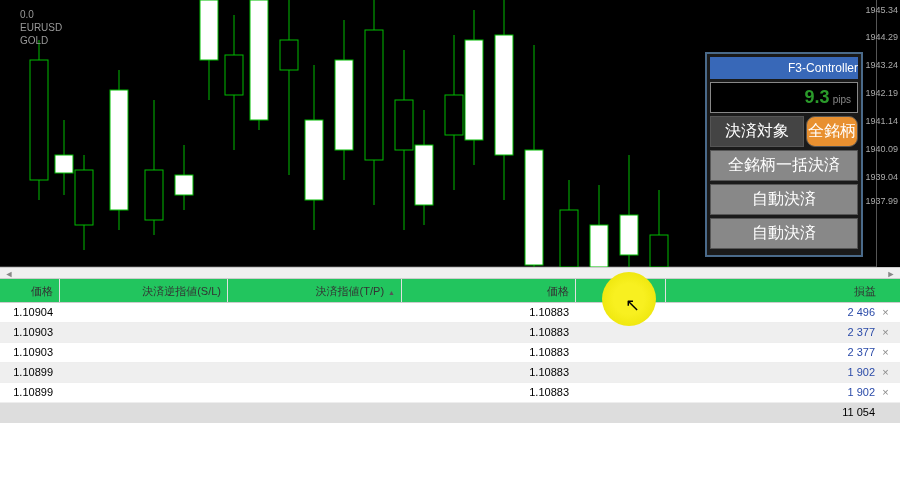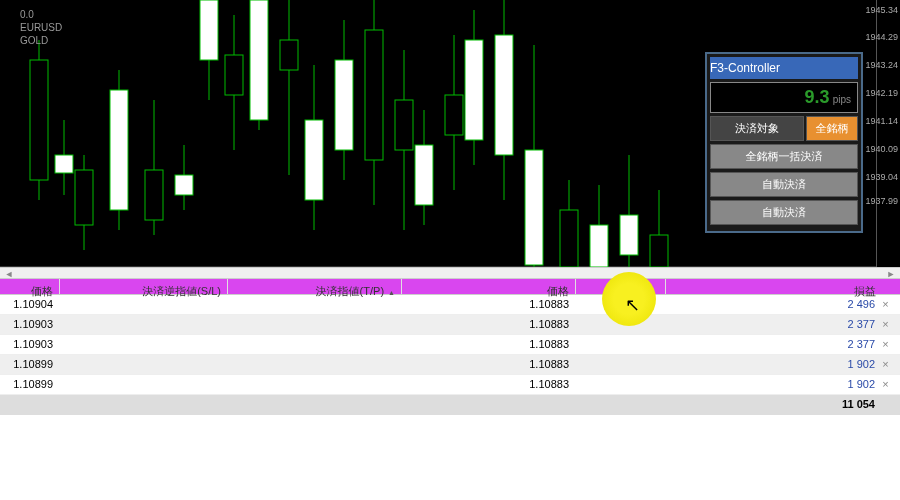--- a/index.html
+++ b/index.html
@@ -3,40 +3,40 @@
 <meta charset="utf-8">
 <style>
 * { margin: 0; padding: 0; box-sizing: border-box; }
 body { font-family: Arial, sans-serif; font-size: 11px; background: #fff; width: 900px; height: 500px; overflow: hidden; position: relative; }
 .chart-area { position: relative; width: 900px; height: 267px; background: #000; border-bottom: 1px solid #333; }
 .chart-canvas { position: absolute; left: 0; top: 0; width: 868px; height: 267px; }
 .price-axis { position: absolute; right: 0; top: 0; width: 24px; height: 267px; background: #000; border-left: 1px solid #555; }
 .price-tick { position: absolute; right: 2px; color: #aaa; font-size: 9px; white-space: nowrap; }
 .symbol-list { position: absolute; left: 20px; top: 8px; color: #999; font-size: 10px; line-height: 13px; }
 .controller-panel { position: absolute; right: 37px; top: 52px; width: 158px; background: #1a1a1a; border: 2px solid #4a6a8a; padding: 3px; }
-.ctrl-title { background: #3868b8; color: #fff; text-align: left; padding: 4px 0; font-size: 12px; margin-bottom: 3px; cursor: pointer; }
+.ctrl-title { background: #3868b8; color: #fff; text-align: right; padding: 4px 0; font-size: 12px; margin-bottom: 3px; cursor: pointer; }
 .ctrl-pips { background: #000000; border: 1px solid #888; text-align: right; padding: 4px 6px; margin-bottom: 3px; }
 .ctrl-pips .value { color: #2a9a2a; font-size: 18px; font-weight: bold; }
 .ctrl-pips .unit { color: #888; font-size: 10px; margin-left: 3px; }
 .ctrl-row { display: flex; margin-bottom: 3px; gap: 2px; }
-.ctrl-btn { flex: 1; background: #888; color: #fff; text-align: center; padding: 4px 0; font-size: 11px; cursor: pointer; border: 1px solid #555; }
+.ctrl-btn { flex: 1; background: #888; color: #fff; text-align: center; padding: 4px 0; font-size: 16px; cursor: pointer; border: 1px solid #555; }
 .ctrl-btn-dark { background: #444; }
-.ctrl-btn-orange { background: #e89030; }
+.ctrl-btn-orange { background: #e89030; border-radius: 9px; }
 .scroll-strip { height: 12px; background: #f0f0f0; border-top: 1px solid #ccc; border-bottom: 1px solid #ccc; position: relative; }
 .scroll-arrow { position: absolute; width: 14px; height: 10px; top: 1px; color: #888; font-size: 9px; text-align: center; cursor: pointer; }
-.table-header { display: flex; height: 16px; background: #d946ef; border-bottom: 1px solid #ccc; }
+.table-header { display: flex; height: 24px; background: #22c55e; border-bottom: 1px solid #ccc; }
 .th { border-right: 1px solid #e0e0e0; padding: 5px 6px 0 0; text-align: right; color: #333; position: relative; }
 .th-sort::after { content: "▲"; font-size: 7px; margin-left: 4px; color: #555; }
 .table-body { }
 .tr { display: flex; height: 20px; border-bottom: 1px solid #eee; }
 .tr.alt { background: #efefef; }
 .td { padding: 3px 6px 0 0; text-align: right; border-right: 1px solid transparent; }
 .td.pl { color: #2a4aa8; }
 .td.close { width: 14px; text-align: center; color: #888; cursor: pointer; }
-.tr-total { display: flex; height: 20px; background: #ddd; font-weight: bold; }
+.tr-total { display: flex; height: 20px; background: #ddd; font-weight: normal; }
 .col1 { width: 60px; }
 .col2 { width: 168px; }
 .col3 { width: 174px; }
 .col4 { width: 174px; }
 .col5 { width: 90px; }
 .col6 { width: 216px; }
 .colx { width: 14px; }
 .cursor-highlight { position: absolute; left: 602px; top: 272px; width: 54px; height: 54px; border-radius: 50%; background: radial-gradient(circle,#f8f020 40%,#e8e000 100%); z-index: 5; pointer-events: none; }
 .cursor-arrow { position: absolute; left: 625px; top: 294px; z-index: 6; font-size: 18px; color: #000; pointer-events: none; }
 </style>

